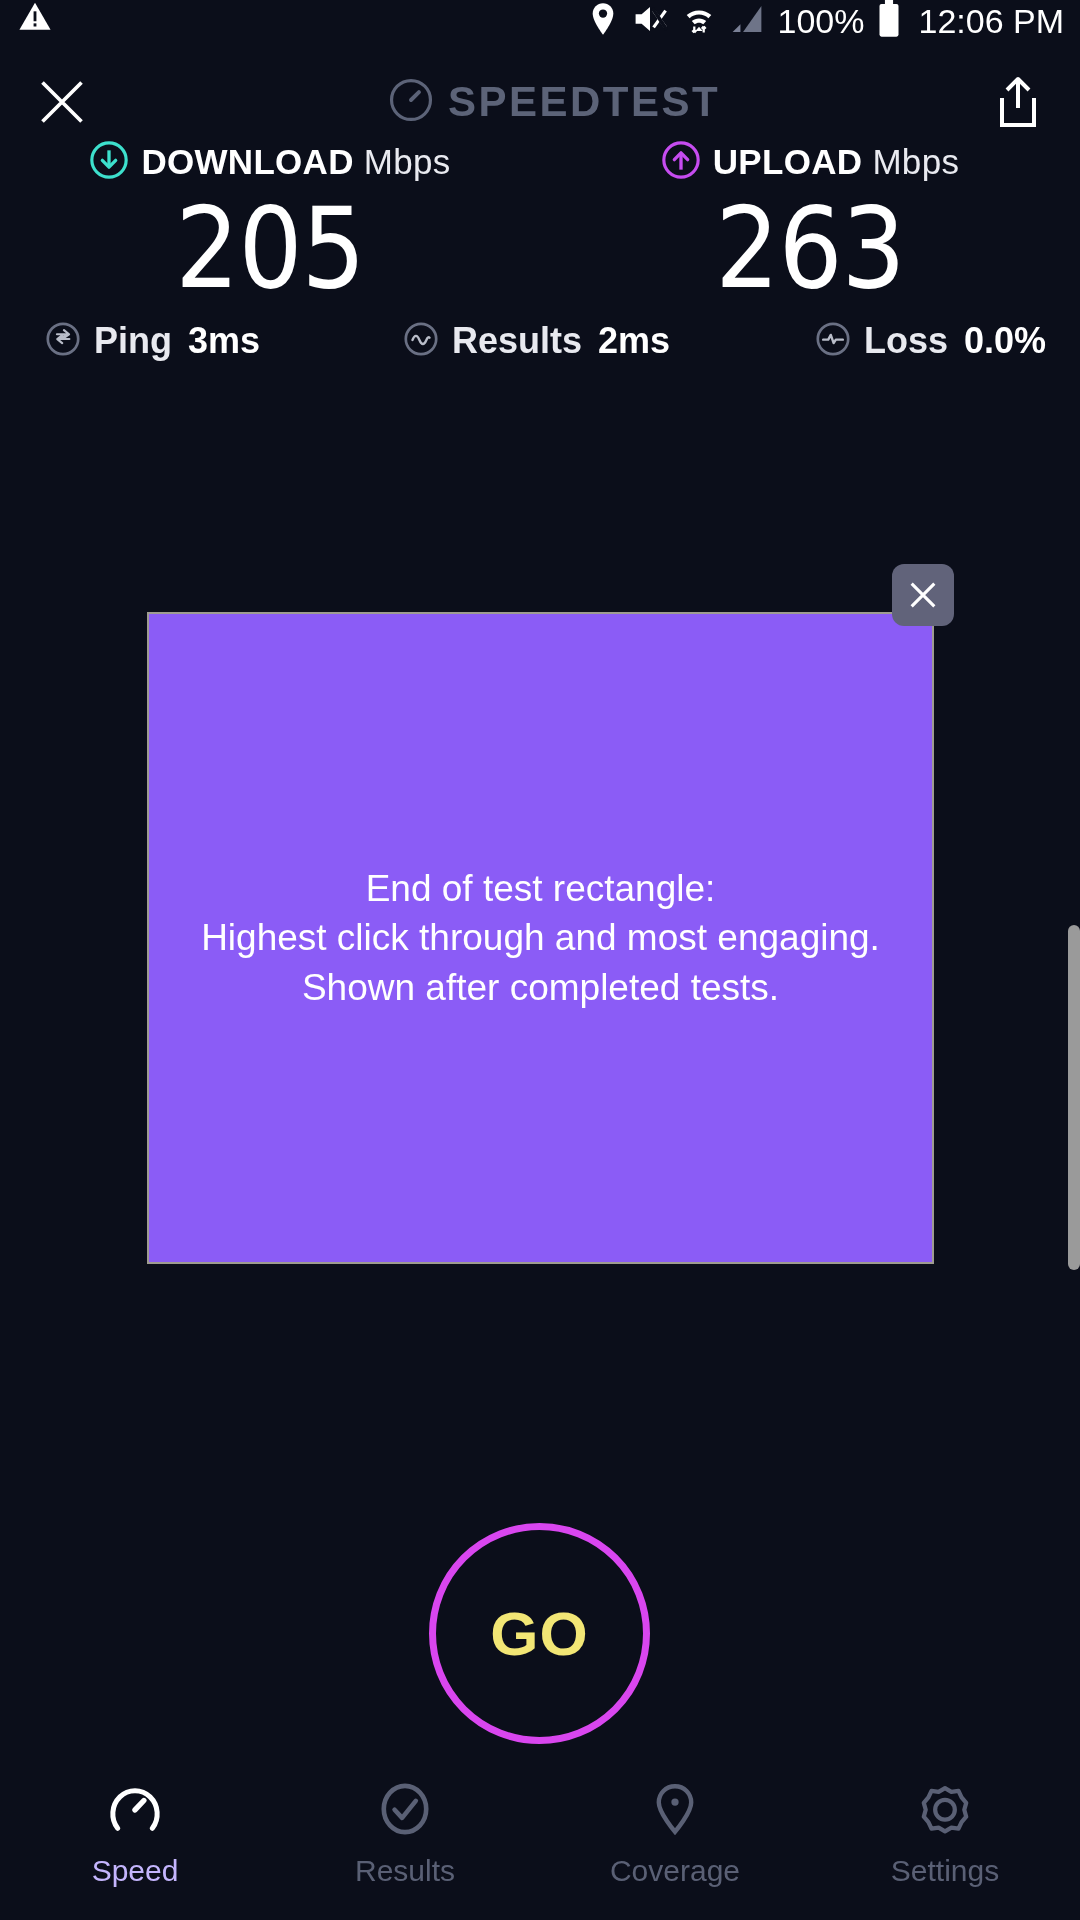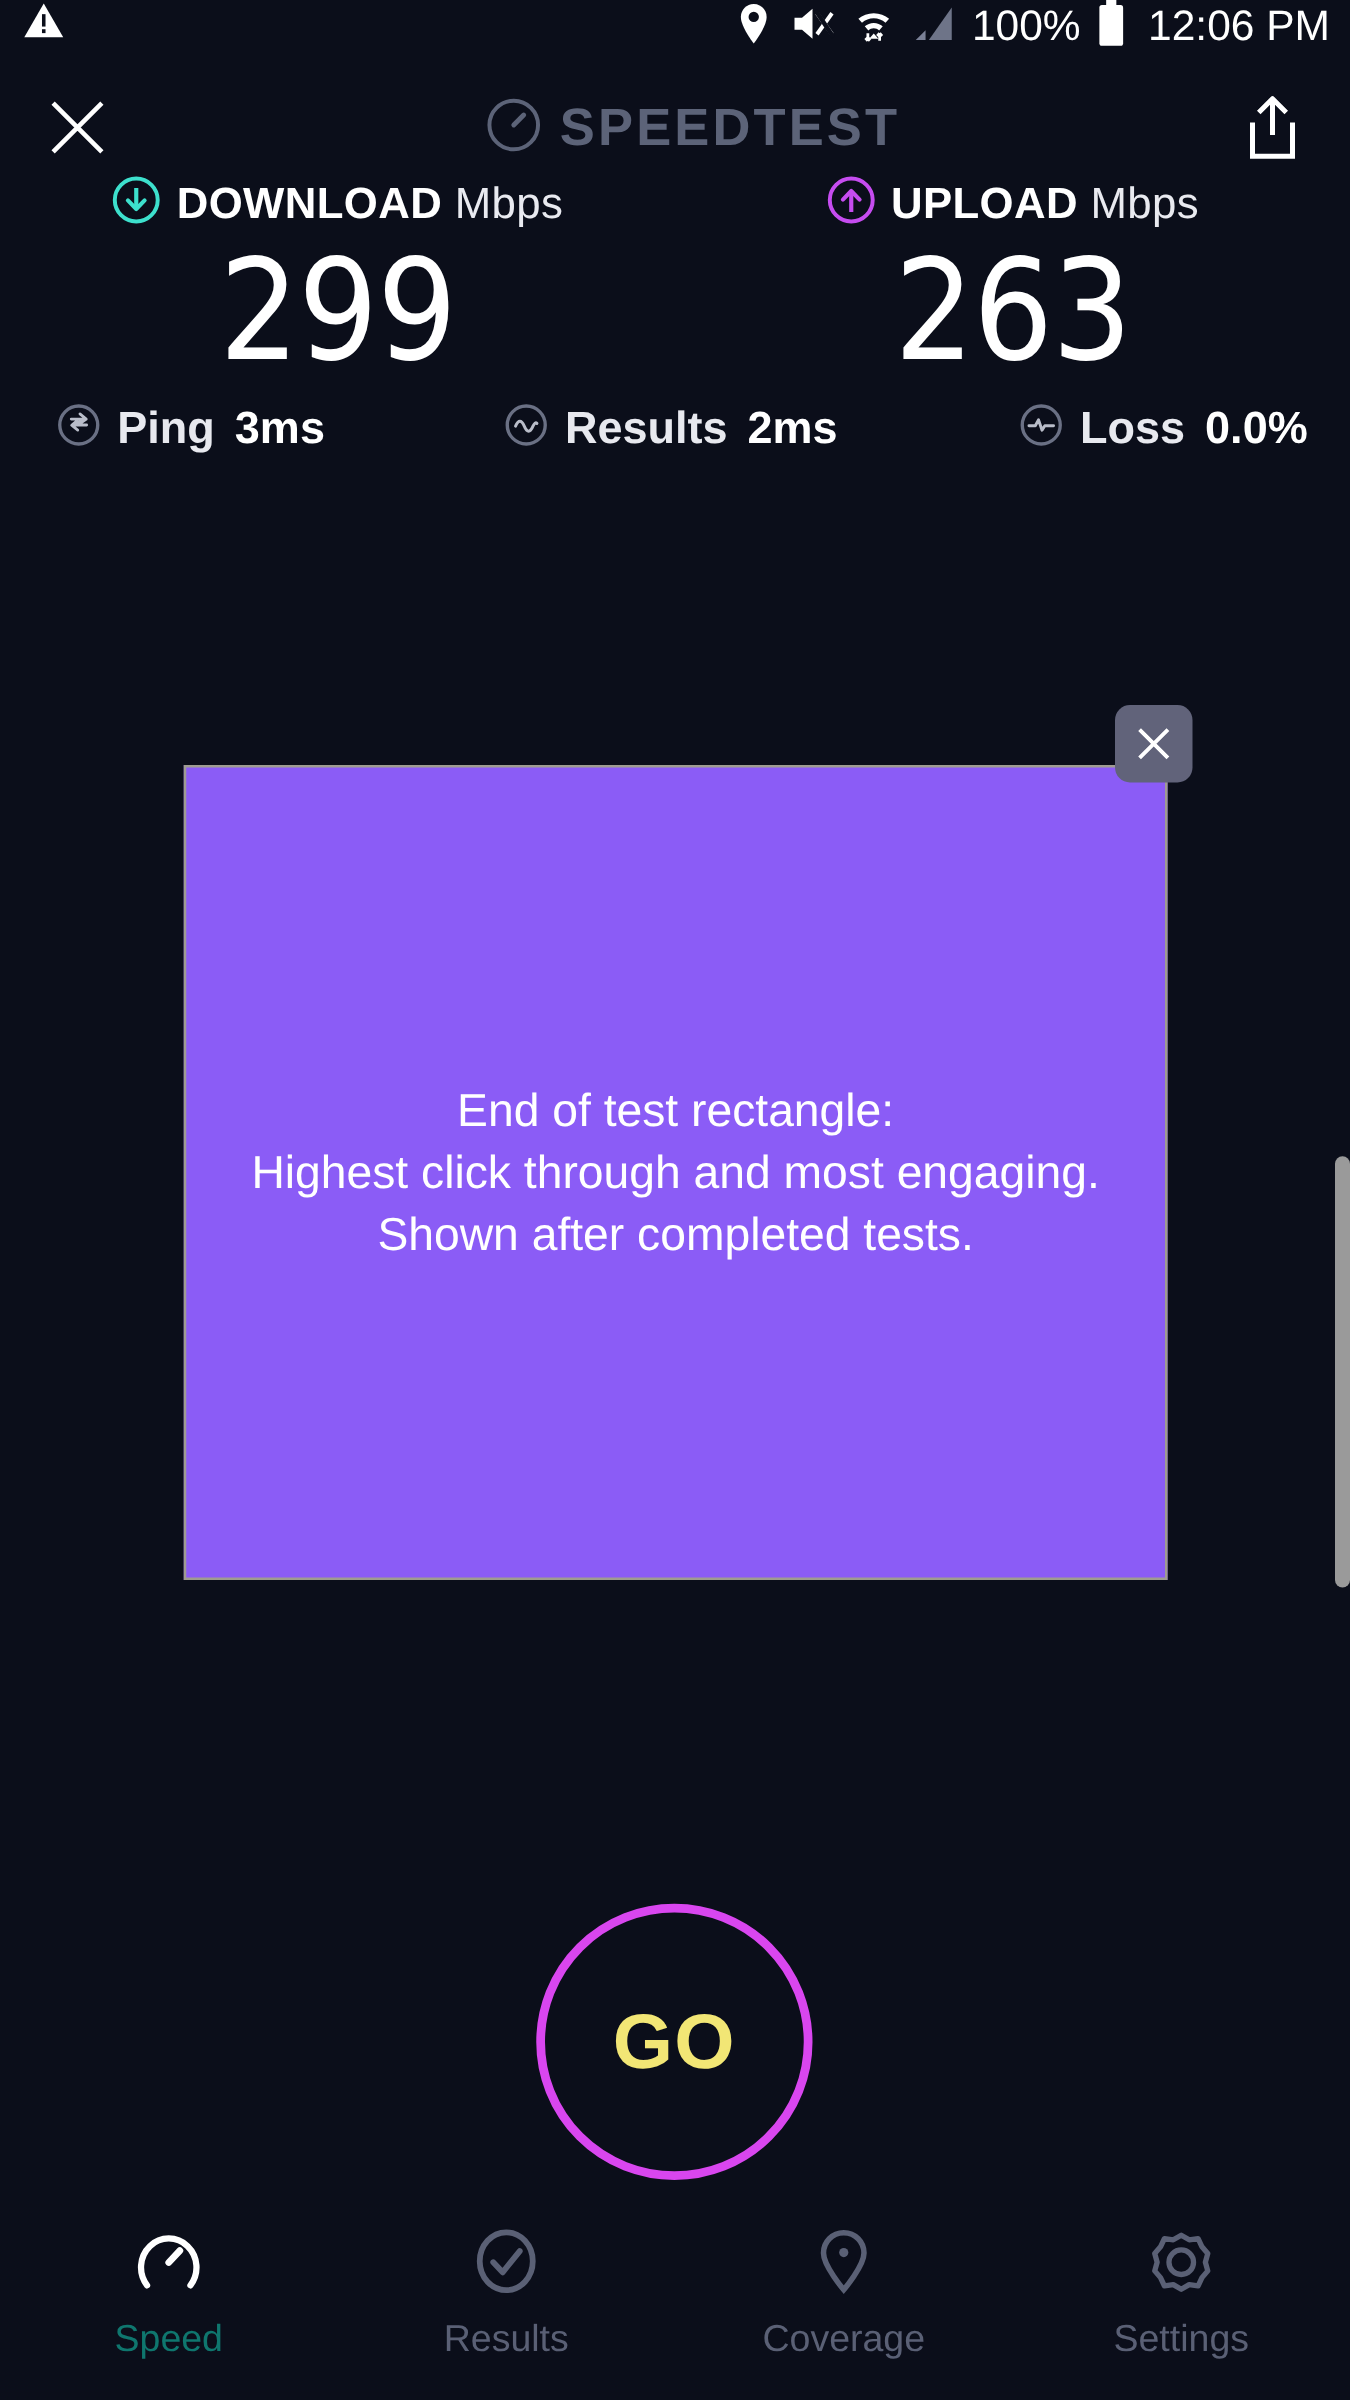--- a/index.html
+++ b/index.html
@@ -107,21 +107,21 @@
   
   #bottom-nav{
     position:absolute; left:0; bottom:0; width:1080px; height:160px;
     display:flex; align-items:flex-start; padding-top:22px;
   }
   .nav-item{
     width:25%; display:flex; flex-direction:column;
     align-items:center; gap:14px;
   }
   .nav-label{ font-size:30px; }
-  .nav-item.active .nav-label{ color:#0f766e; }
+  .nav-item.active .nav-label{ color:#c4b5fd; }
   .nav-item.inactive .nav-label{ color:#5a6075; }
 </style>
 </head>
 <body>
 
 <div id="status-bar">
   <div id="status-left">
     <span class="sb-ico">
       <svg width="34" height="34" viewBox="0 0 24 24">
           <path d="M12 2 L23 21 H1 Z" fill="#ffffff"></path>
@@ -206,21 +206,21 @@
       <div class="speed-label-row">
         <span>
           <svg width="40" height="40" viewBox="0 0 24 24">
             <circle cx="12" cy="12" r="10.3" fill="none" stroke="#3de0cd" stroke-width="1.9"></circle>
             <path d="M12 6.2 L12 16" stroke="#3de0cd" stroke-width="2" fill="none"></path>
             <path d="M8 12.2 L12 16.3 L16 12.2" stroke="#3de0cd" stroke-width="2" fill="none" stroke-linejoin="round" stroke-linecap="round"></path>
           </svg>
         </span>
         <span class="speed-label"><span>DOWNLOAD</span> <span class="unit">Mbps</span></span>
       </div>
-      <div class="speed-value">299</div>
+      <div class="speed-value">205</div>
     </div>
 
     <div class="speed-col">
       <div class="speed-label-row">
         <span>
           <svg width="40" height="40" viewBox="0 0 24 24">
             <circle cx="12" cy="12" r="10.3" fill="none" stroke="#c64cf0" stroke-width="1.9"></circle>
             <path d="M12 17.8 L12 8" stroke="#c64cf0" stroke-width="2" fill="none"></path>
             <path d="M8 11.8 L12 7.7 L16 11.8" stroke="#c64cf0" stroke-width="2" fill="none" stroke-linejoin="round" stroke-linecap="round"></path>
           </svg>

